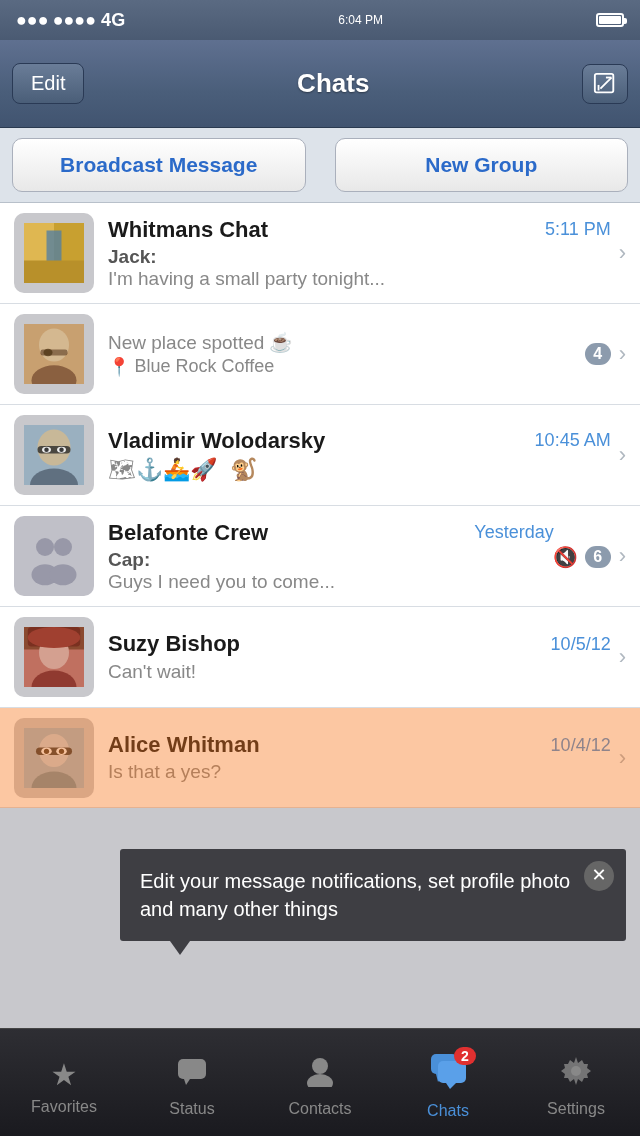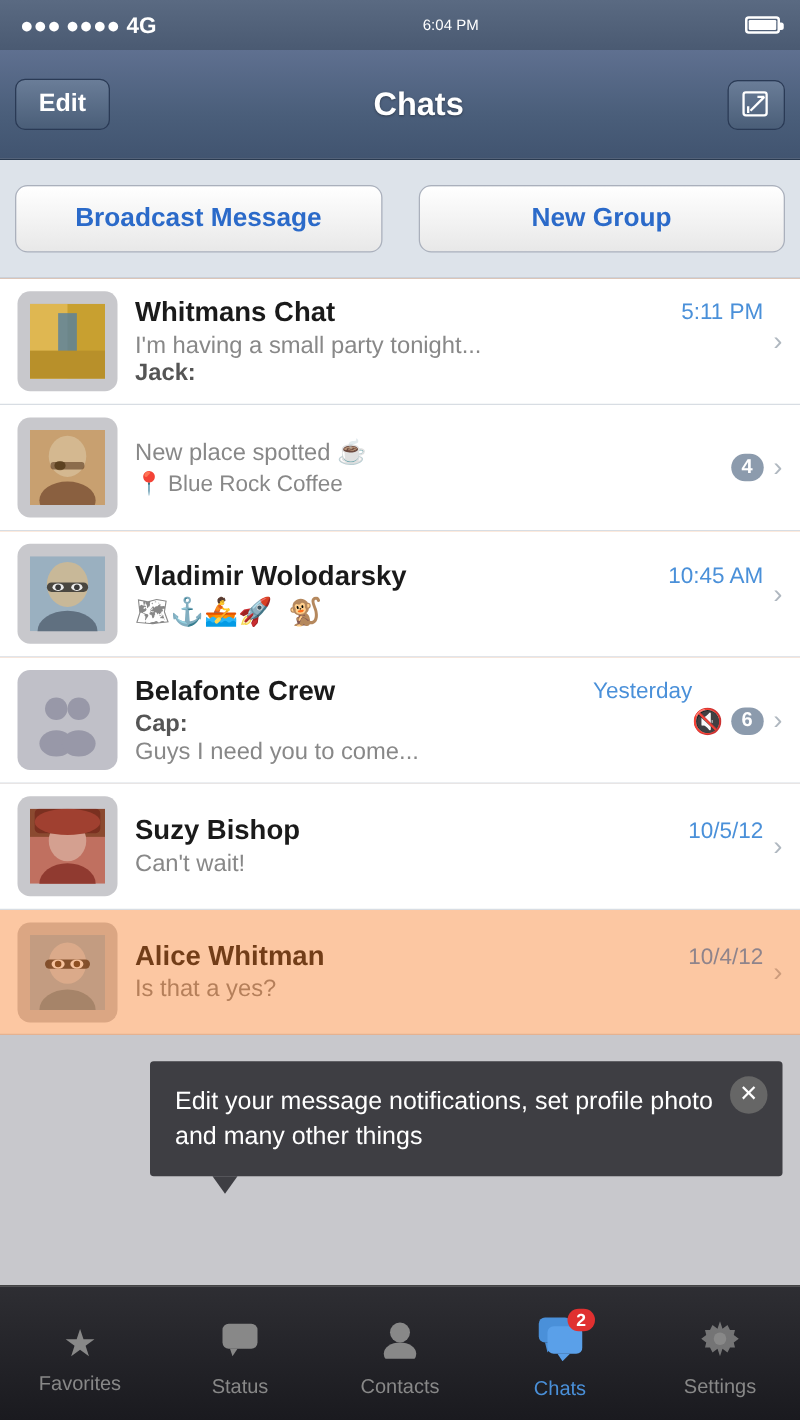--- a/index.html
+++ b/index.html
@@ -58,21 +58,21 @@
       justify-content: space-between;
       padding: 0 12px;
       border-bottom: 1px solid #2a3a50;
     }
     .nav-edit-btn {
       background: linear-gradient(180deg, #6a7d98 0%, #4a5e78 100%);
       border: 1px solid #2a3a55;
       border-radius: 8px;
       color: white;
       font-size: 20px;
-      font-weight: 700;
+      font-weight: 400;
       padding: 8px 18px;
       cursor: pointer;
       text-align: right;
     }
     .nav-title {
       color: white;
       font-size: 26px;
       font-weight: 700;
       text-shadow: 0 1px 2px rgba(0,0,0,0.4);
     }
@@ -87,21 +87,21 @@
       width: 46px;
       height: 40px;
       display: flex;
       align-items: center;
       justify-content: center;
     }
 
     
     .action-buttons {
       background: #dde3ea;
-      padding: 20px 12px;
+      padding: 10px 12px;
       display: flex;
       gap: 29px;
       border-bottom: 1px solid #b8c0ca;
     }
     .action-btn {
       flex: 1;
       background: linear-gradient(180deg, #ffffff 0%, #e8e8e8 100%);
       border: 1px solid #aab0bc;
       border-radius: 10px;
       color: #2b6ac9;
@@ -328,22 +328,22 @@
         <rect x="0" y="0" width="40" height="80" fill="#e8c060" opacity="0.7"></rect>
         <rect x="30" y="10" width="20" height="60" fill="#5580a0" opacity="0.8"></rect>
         <rect x="0" y="50" width="80" height="30" fill="#b8902a"></rect>
       </svg>
     </div>
     <div class="chat-content">
       <div class="chat-header">
         <span class="chat-name">Whitmans Chat</span>
         <span class="chat-time">5:11 PM</span>
       </div>
+      <div class="chat-preview" style="color:#555;font-weight:600;">Jack:</div>
       <div class="chat-preview">I'm having a small party tonight...</div>
-      <div class="chat-preview" style="color:#555;font-weight:600;">Jack:</div>
     </div>
     <span class="chat-chevron">›</span>
   </div>
 
   <div class="chat-item">
     <div class="chat-avatar">
       <svg viewBox="0 0 80 80">
         <rect width="80" height="80" fill="#c8a070"></rect>
         <ellipse cx="40" cy="28" rx="20" ry="22" fill="#d4b890"></ellipse>
         <ellipse cx="40" cy="75" rx="30" ry="20" fill="#8a6040"></ellipse>

